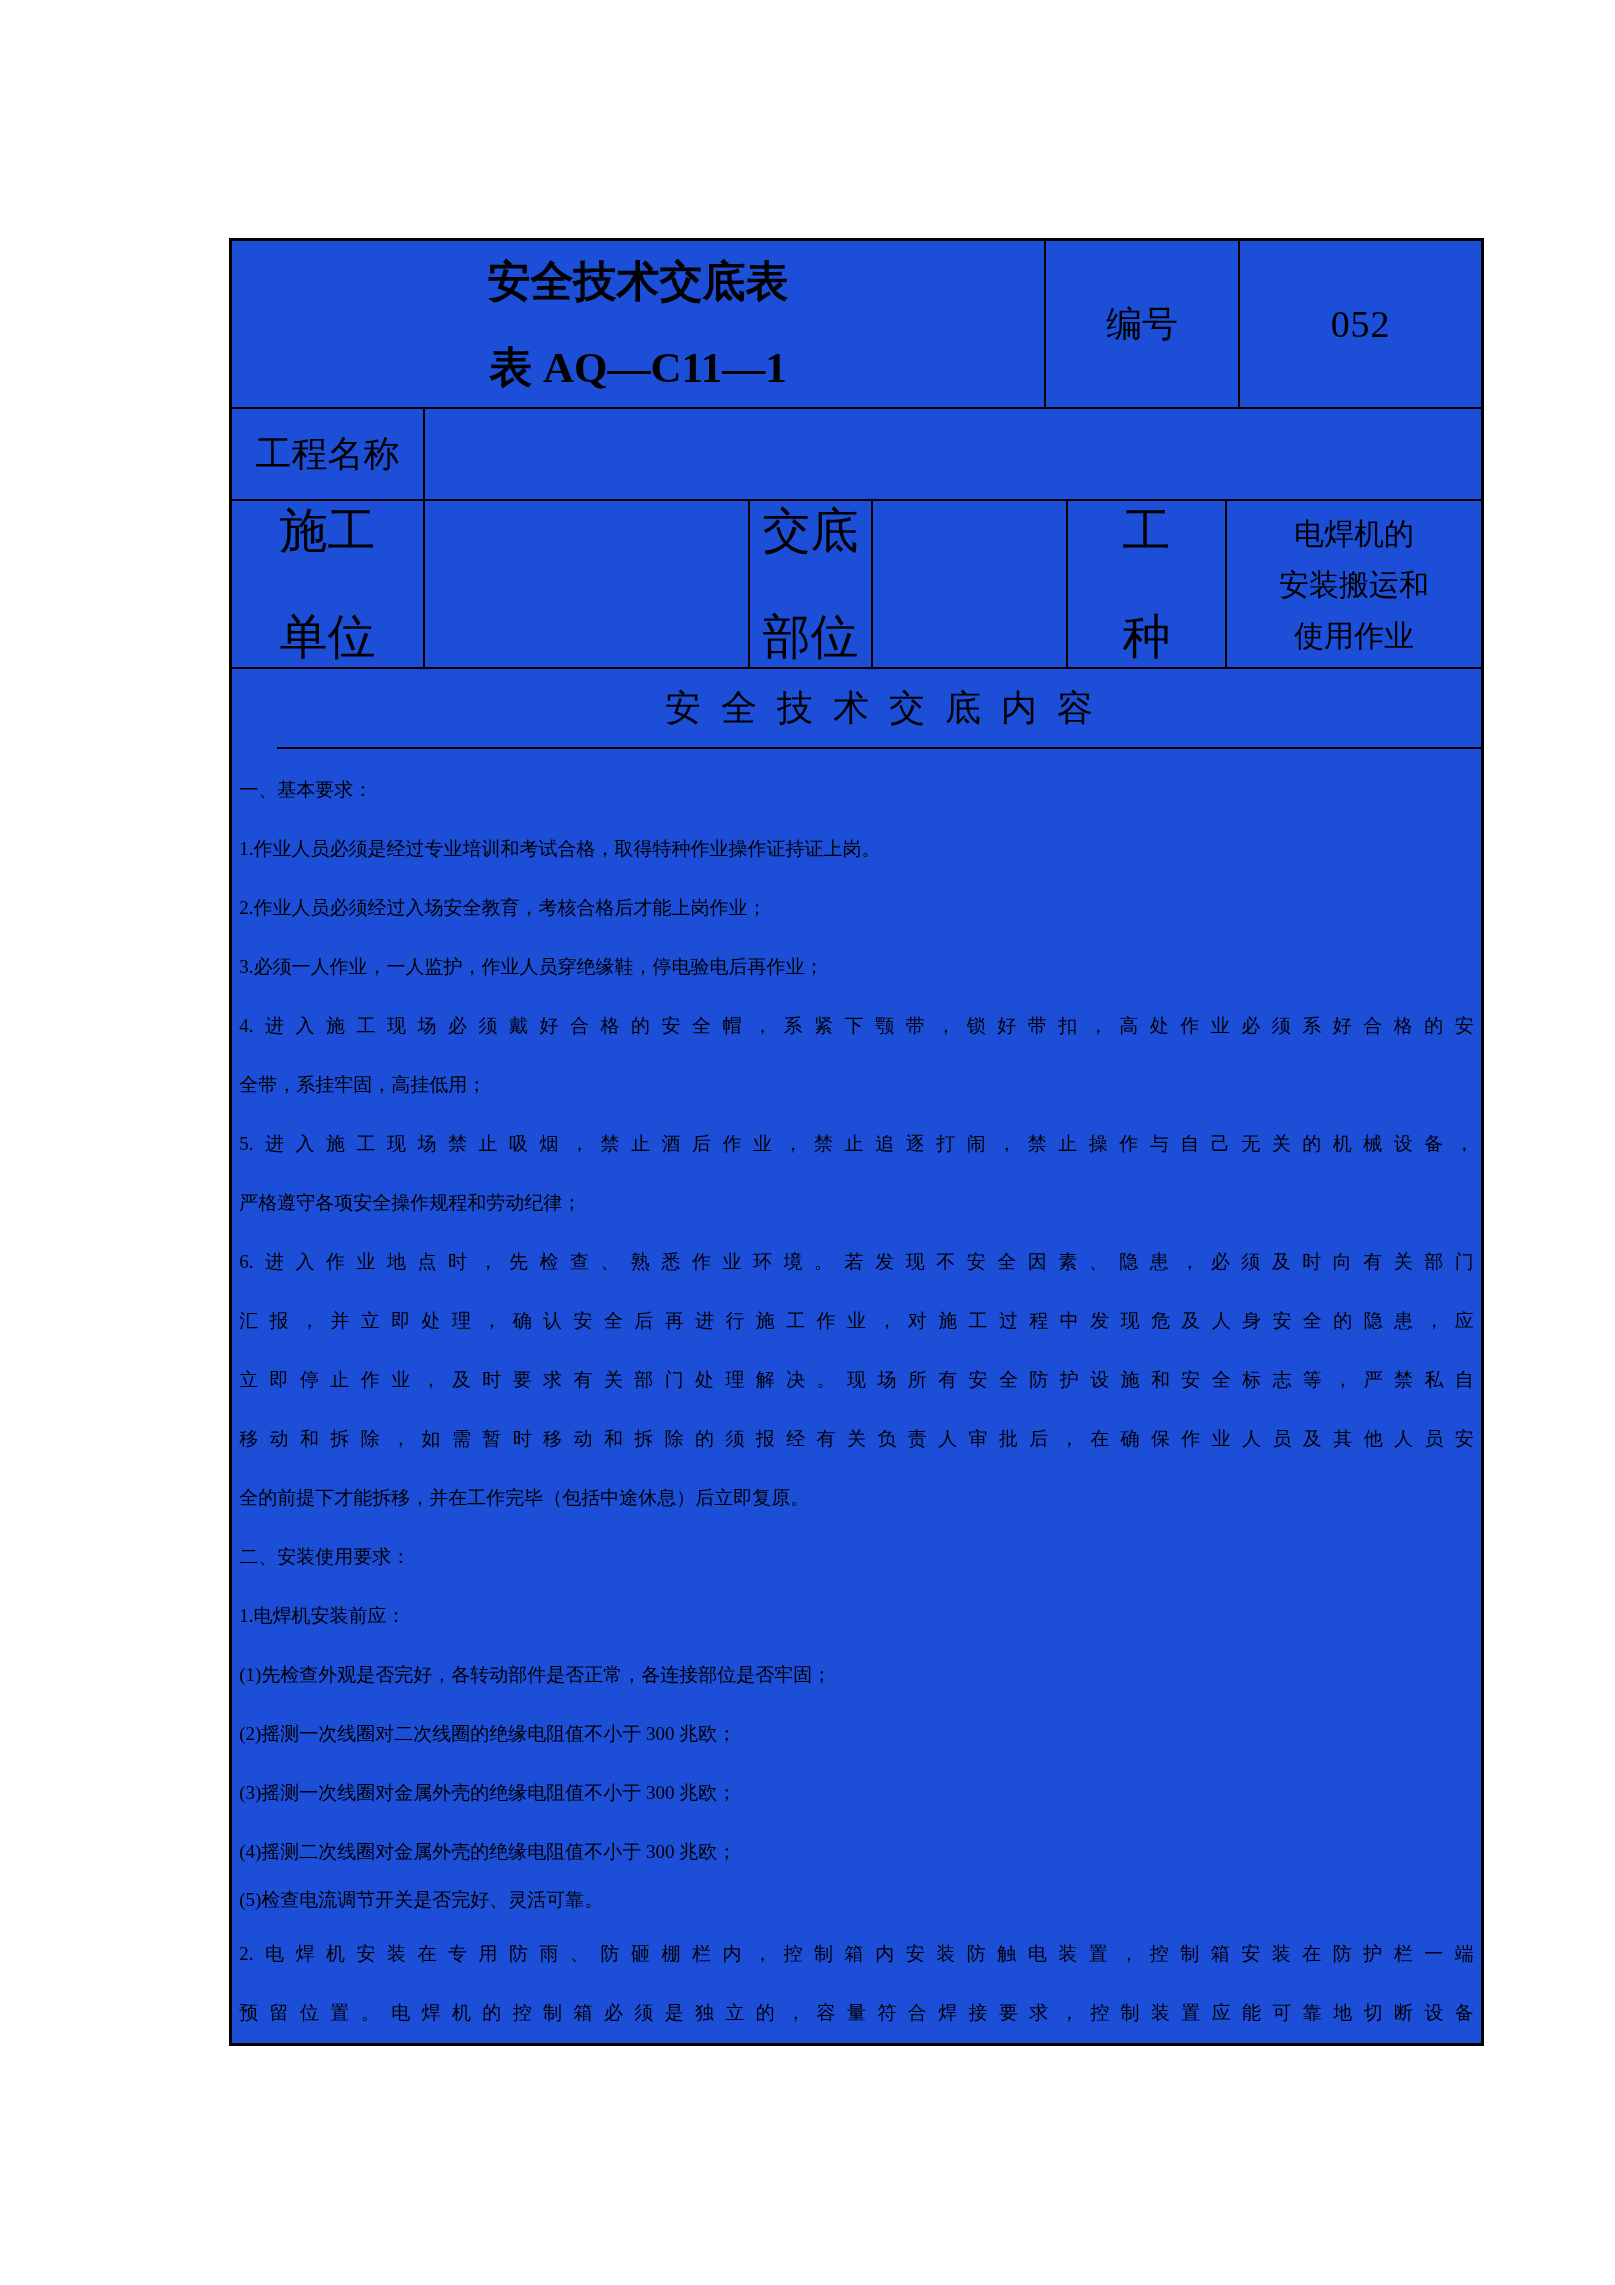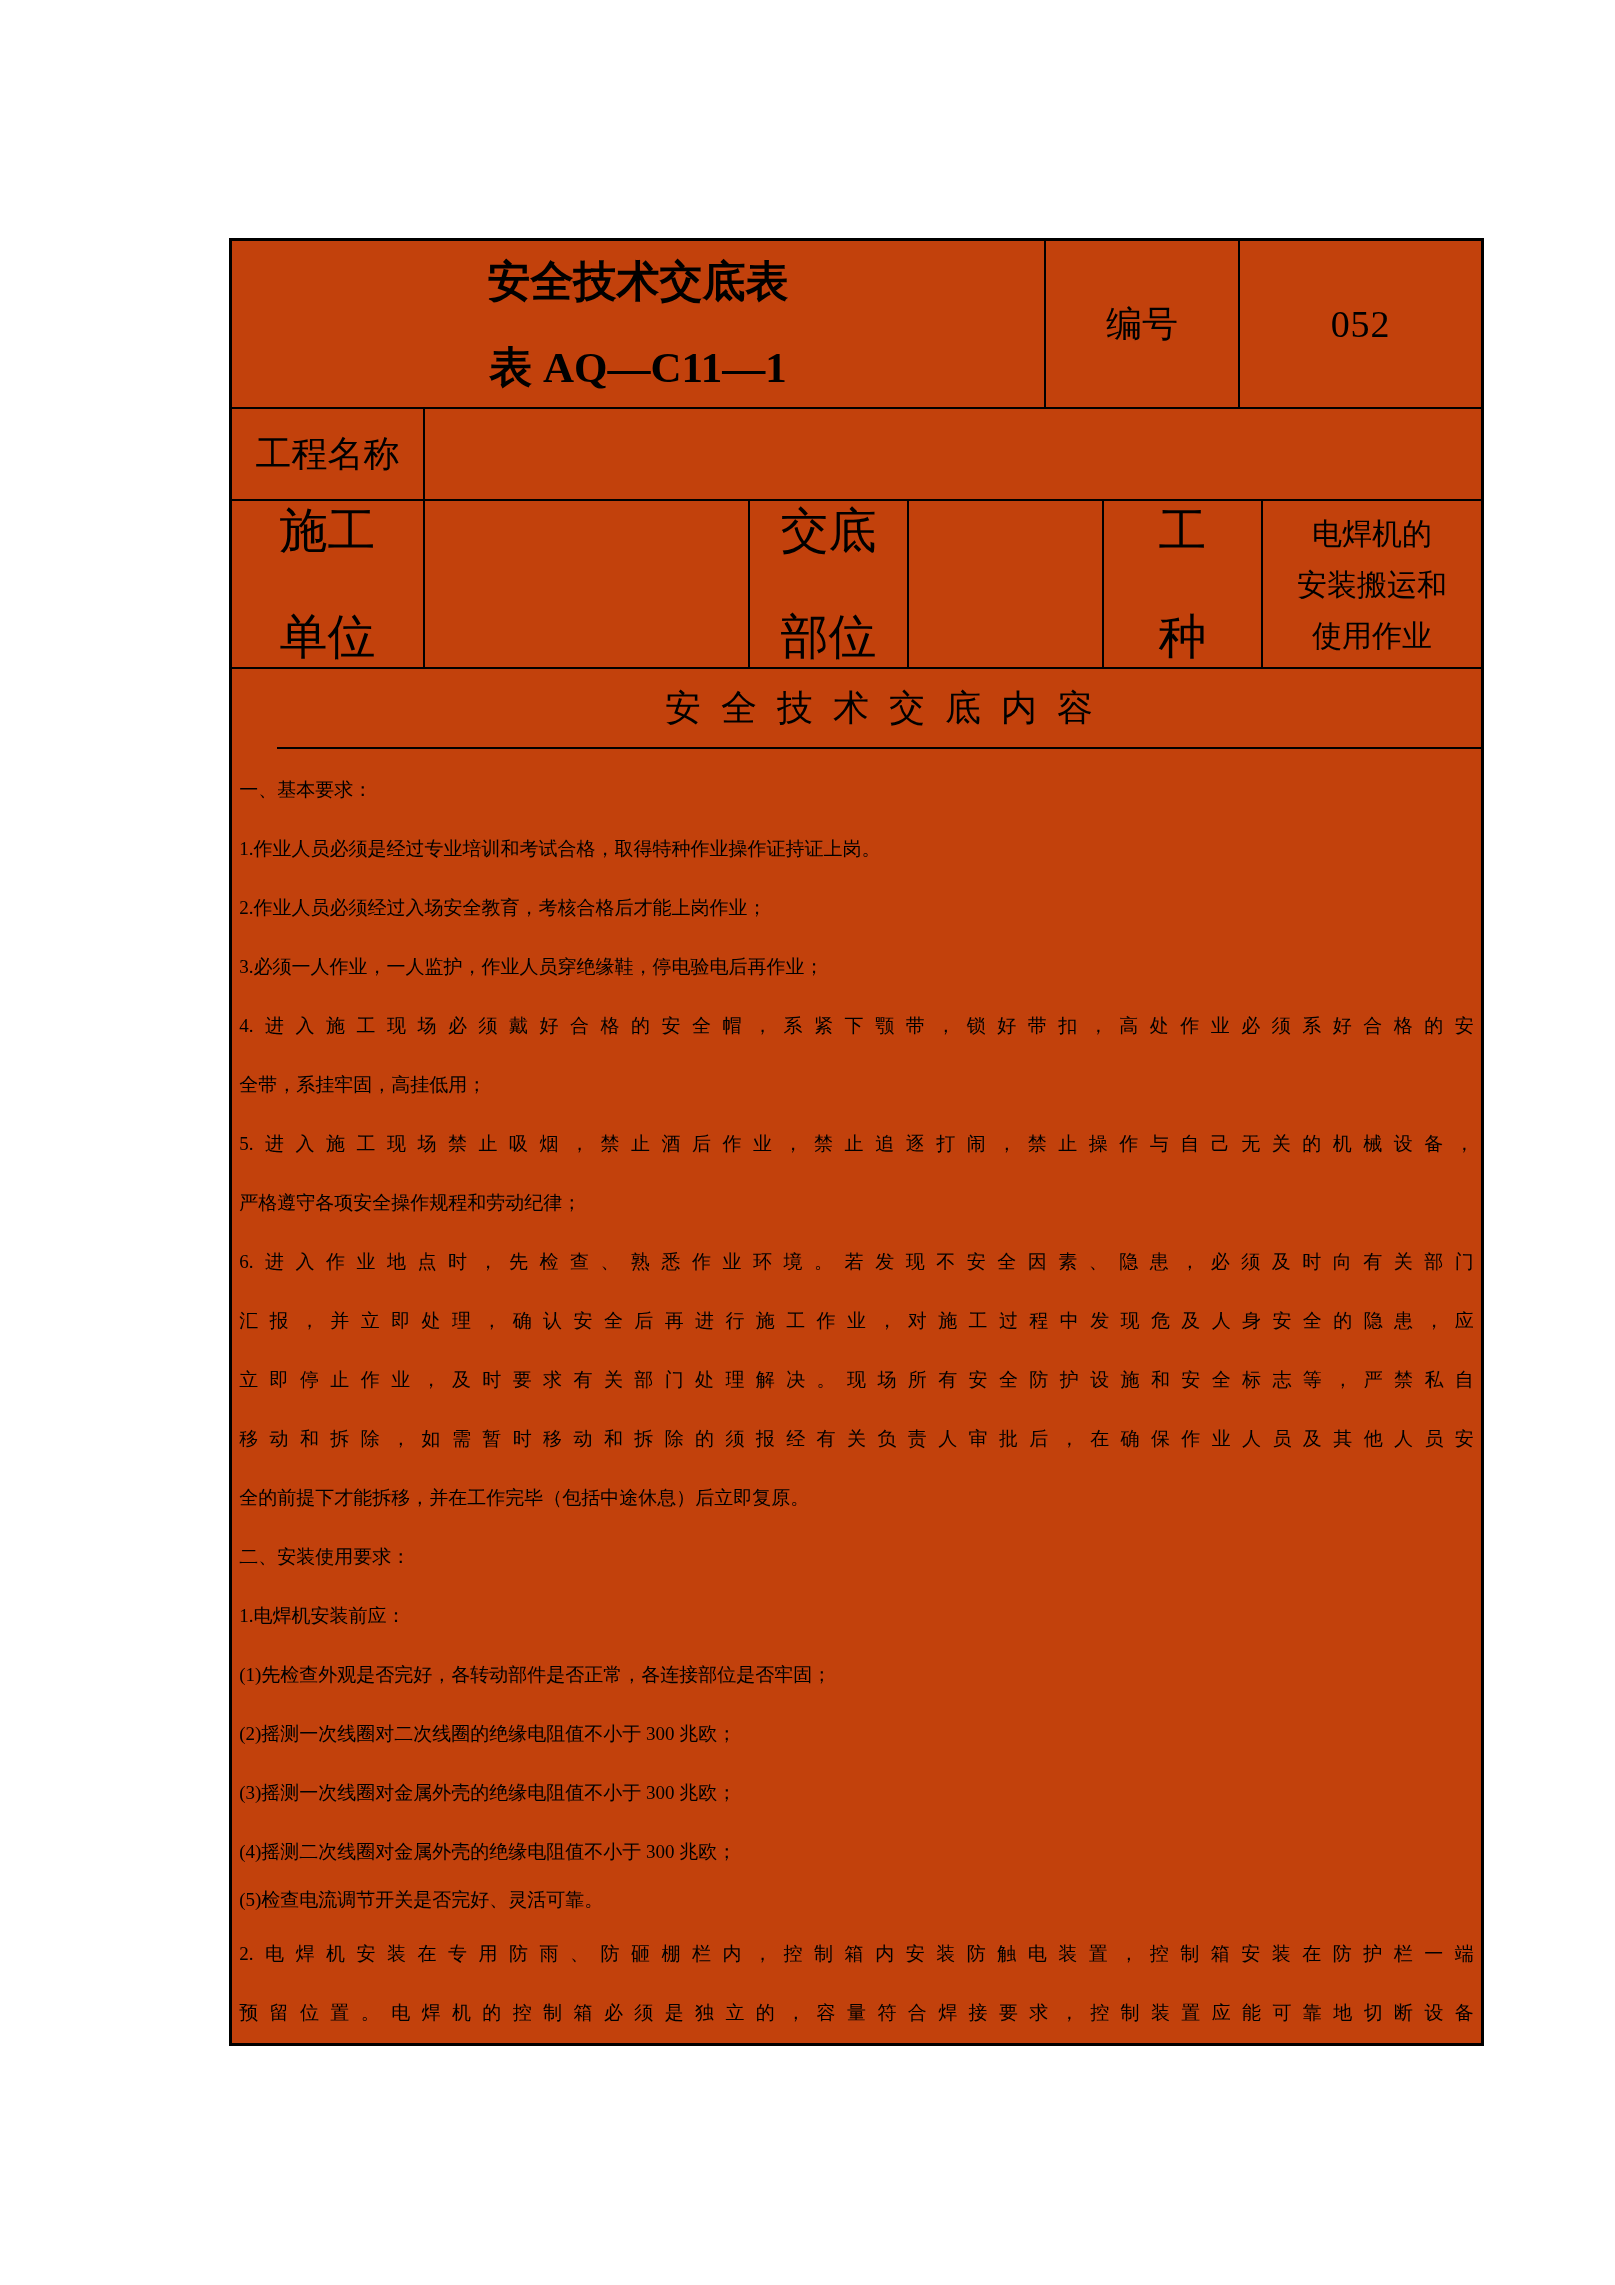--- a/index.html
+++ b/index.html
@@ -12,21 +12,21 @@
     font-family: "Liberation Serif", "DejaVu Serif", serif;
     overflow: hidden;
   }
   .doc-table {
     position: absolute;
     left: 229px;
     top: 238px;
     width: 1255px;
     border: 3.6px solid #000000;
     box-sizing: border-box;
-    background: #c2410c;
+    background: #1d4ed8;
   }
   .row {
     display: flex;
     box-sizing: border-box;
     border-bottom: 2.7px solid #000000;
   }
   .row:last-child { border-bottom: none; }
   .r1 { height: 168px; }
   .r2 { height: 92px; }
   .r3 { height: 168px; }
@@ -53,21 +53,21 @@
   .title-line { font-size: 43px; font-weight: bold; line-height: 1; white-space: nowrap; }
   .serial-label { font-size: 36px; line-height: 1; }
   .serial-value { font-size: 38px; line-height: 1; letter-spacing: 0.9px; }
   
   .c-project-label { width: 193px; }
   .c-project-value { flex: 1; }
   .plain-label { font-size: 36px; line-height: 1; }
   
   .c-constr-label { width: 193px; }
   .c-constr-value { width: 325px; }
-  .c-part-label { width: 159px; }
+  .c-part-label { width: 123px; }
   .c-part-value { width: 195px; }
   .c-work-label { width: 159px; }
   .c-work-value { flex: 1; border-radius: 24px; }
   .two-line { gap: 58px; font-size: 48px; line-height: 1; }
   .work-value { font-size: 30px; }
   .work-value div { line-height: 51px; white-space: nowrap; }
   
   .section-cell { width: 100%; display: flex; align-items: center; justify-content: center; }
   .section-title {
     font-size: 36px;

